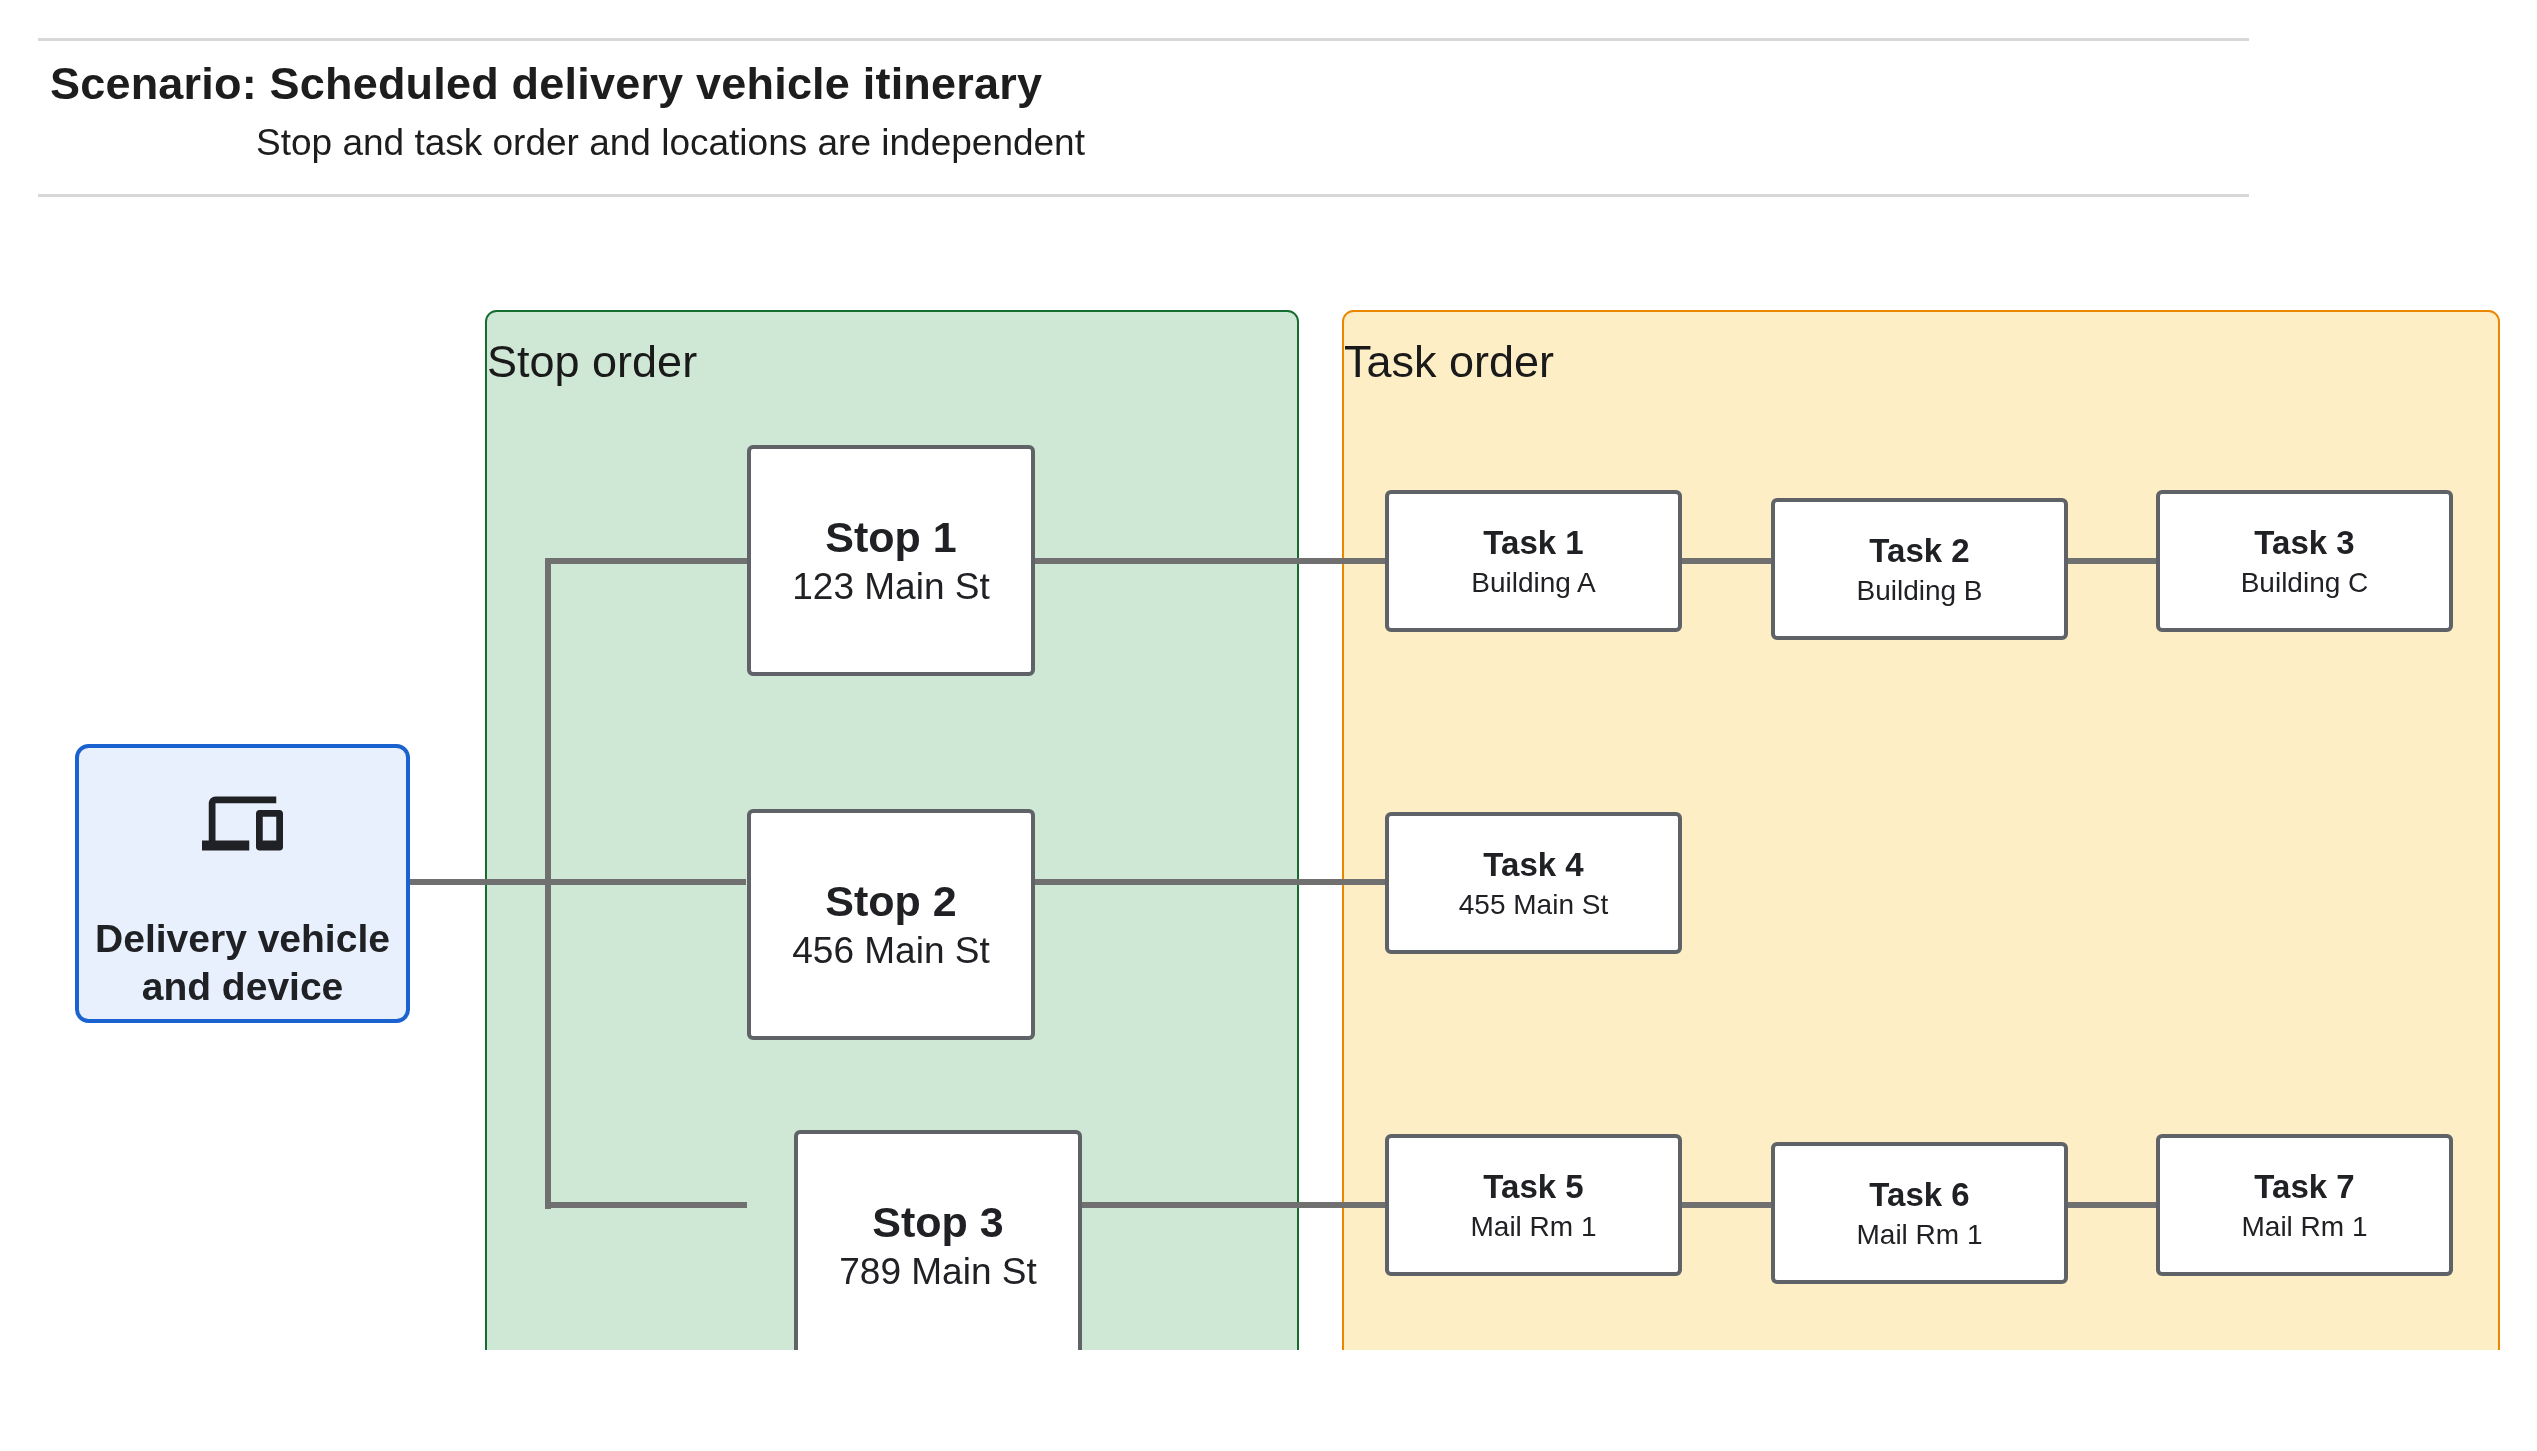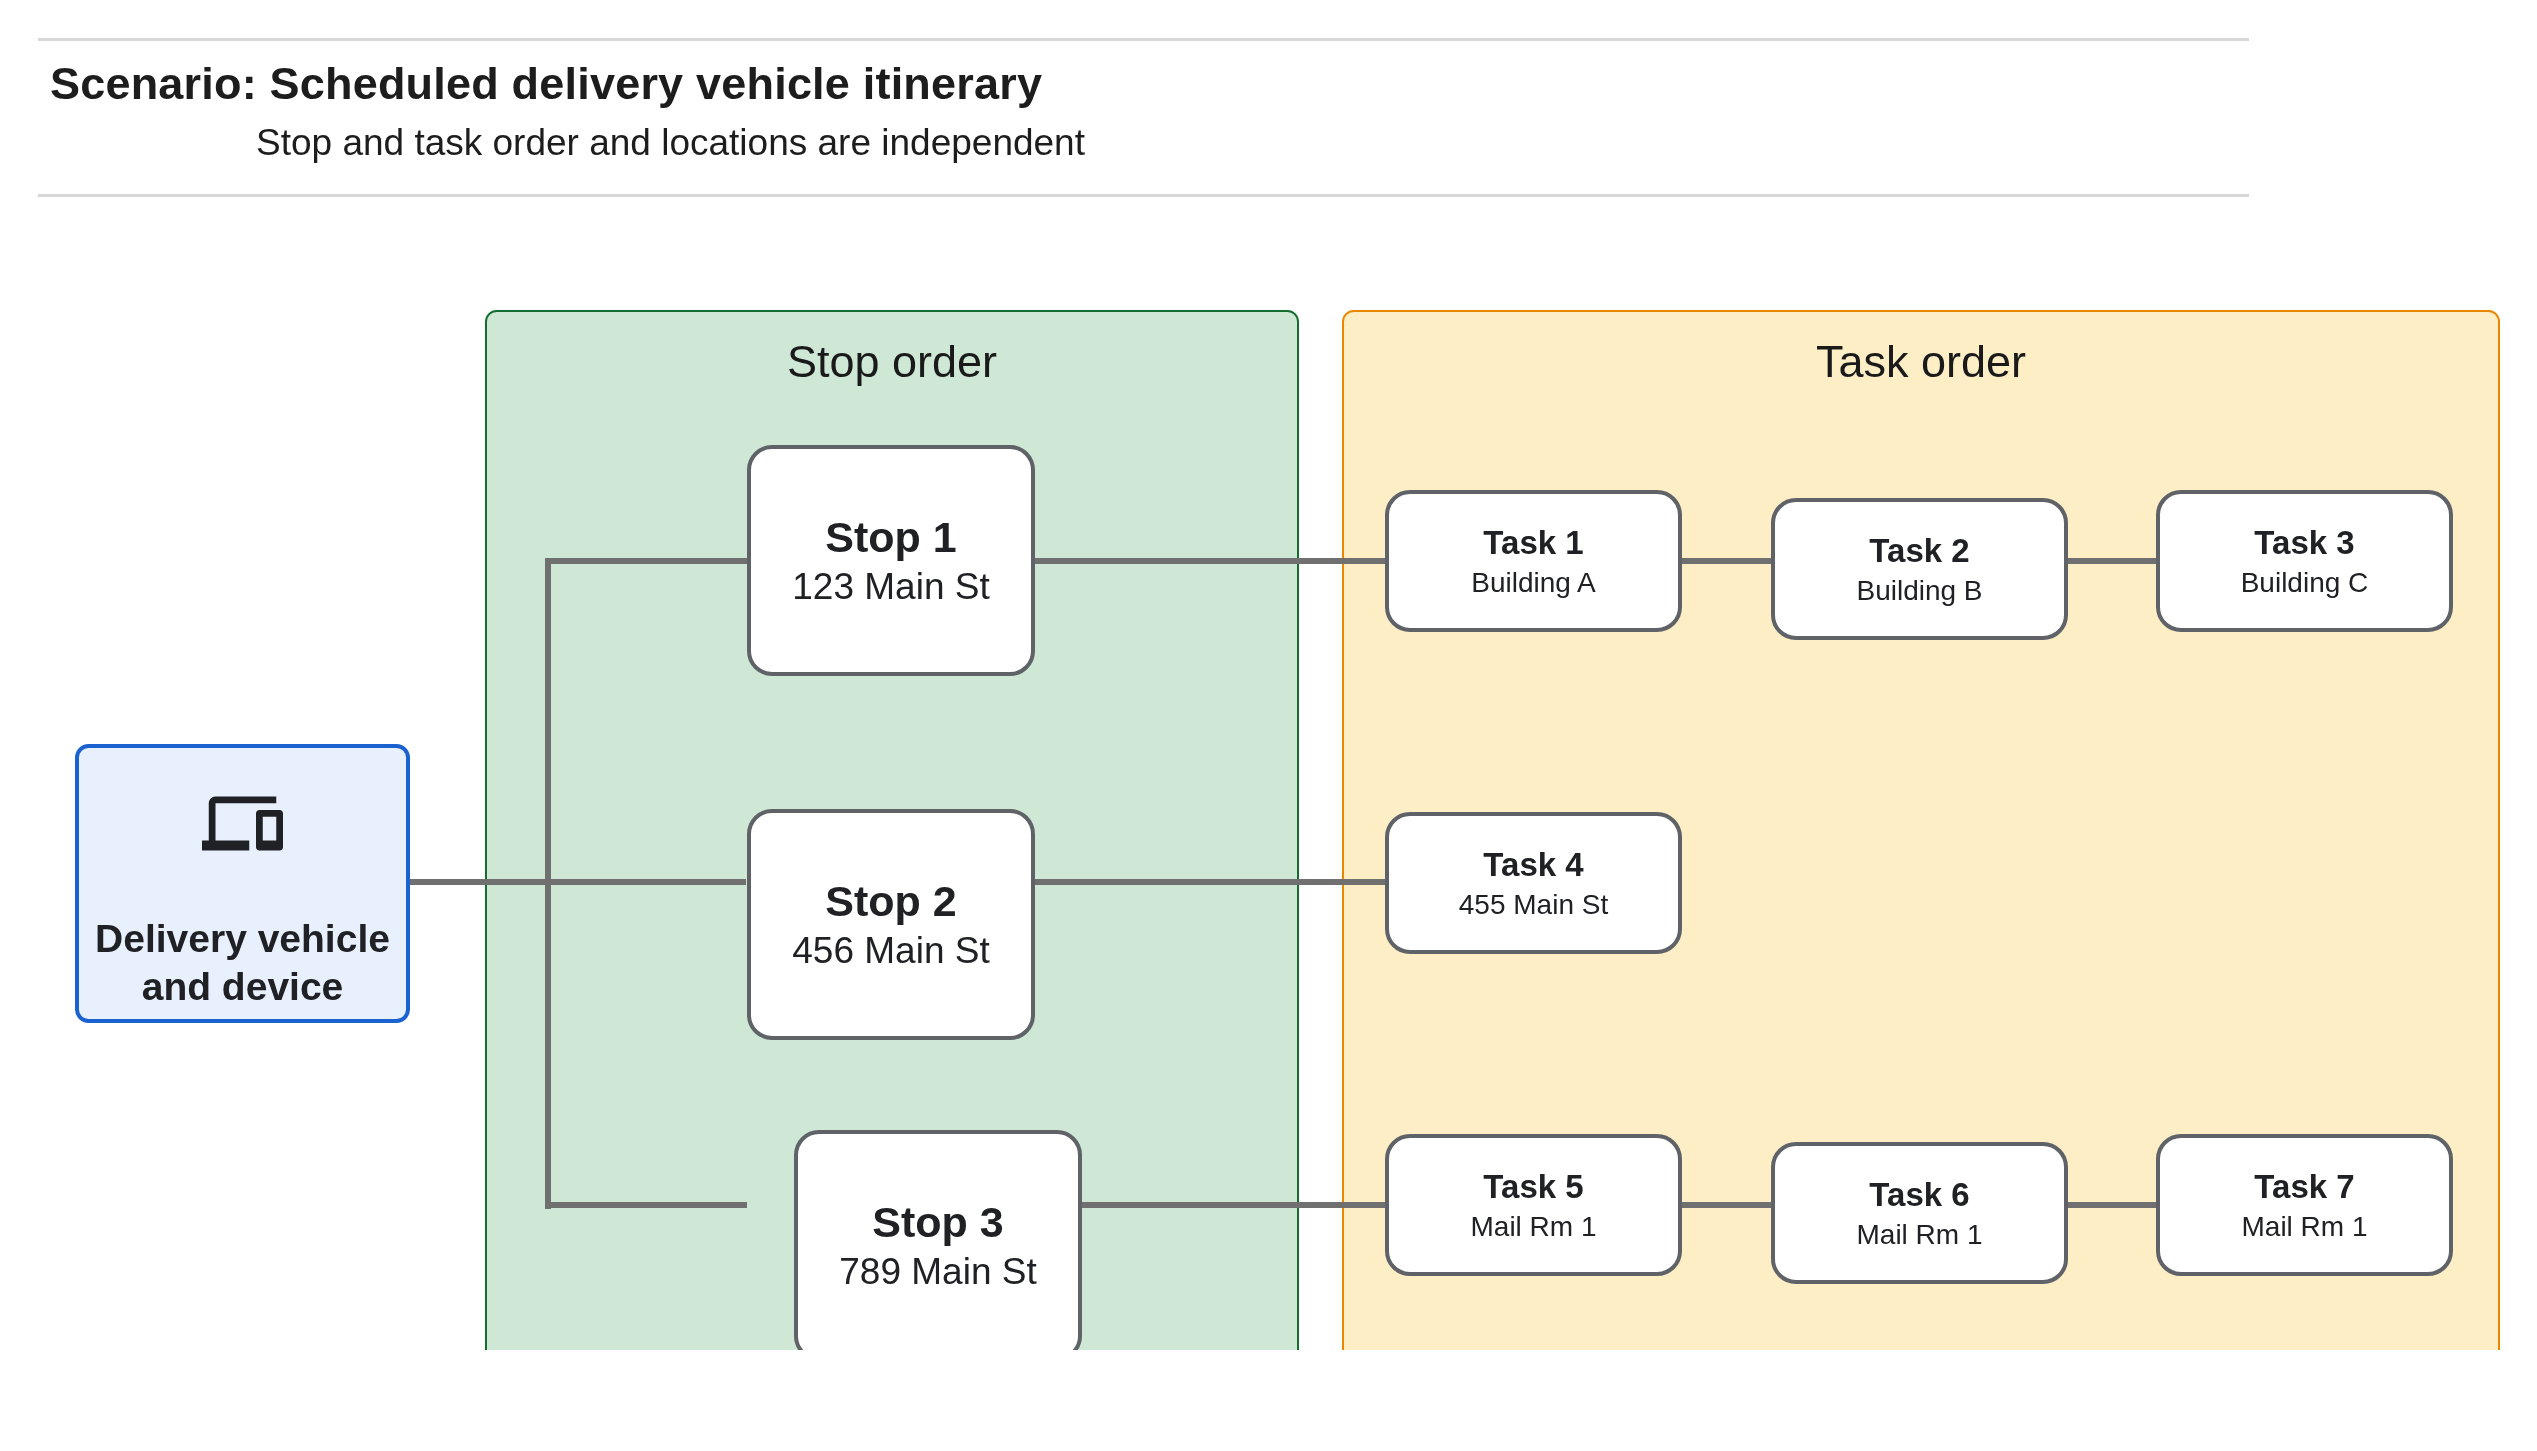--- a/index.html
+++ b/index.html
@@ -25,32 +25,32 @@
     position:absolute;left:256px;top:122px;
     font-size:37px;font-weight:400;color:#1d1d1d;white-space:nowrap;
   }
 
   
   .panel{position:absolute;top:310px;height:1105px;border-radius:11.6px;box-sizing:border-box;z-index:1;}
   .panel-stop{left:485px;width:814px;background:#cfe8d6;border:2.9px solid #146c2e;}
   .panel-task{left:1342px;width:1158px;background:#fdeec6;border:2.9px solid #ea8600;}
   .panel-label{
     position:absolute;top:24px;left:0;width:100%;
-    text-align:center;font-size:45px;font-weight:400;color:#1a1a1a;
+    font-size:45px;font-weight:400;color:#1a1a1a;
   }
 
   
   .conn{position:absolute;background:#707070;z-index:2;}
   .conn-h{height:5.8px;}
   .conn-v{width:5.8px;}
 
   
   .node{
     position:absolute;background:#ffffff;border:4.8px solid #5f6368;
-    border-radius:25px;box-sizing:border-box;z-index:3;
+    border-radius:6px;box-sizing:border-box;z-index:3;
     display:flex;flex-direction:column;justify-content:center;align-items:center;
     text-align:center;
   }
   .stop-node{left:747px;width:288px;height:231px;}
   .stop-node .node-title{font-size:43px;font-weight:700;line-height:52px;}
   .stop-node .node-location{font-size:37px;font-weight:400;line-height:48px;}
   .task-node{width:297px;height:142px;}
   .task-node .node-title{font-size:33px;font-weight:700;line-height:43px;}
   .task-node .node-location{font-size:28px;font-weight:400;line-height:37px;}
 

